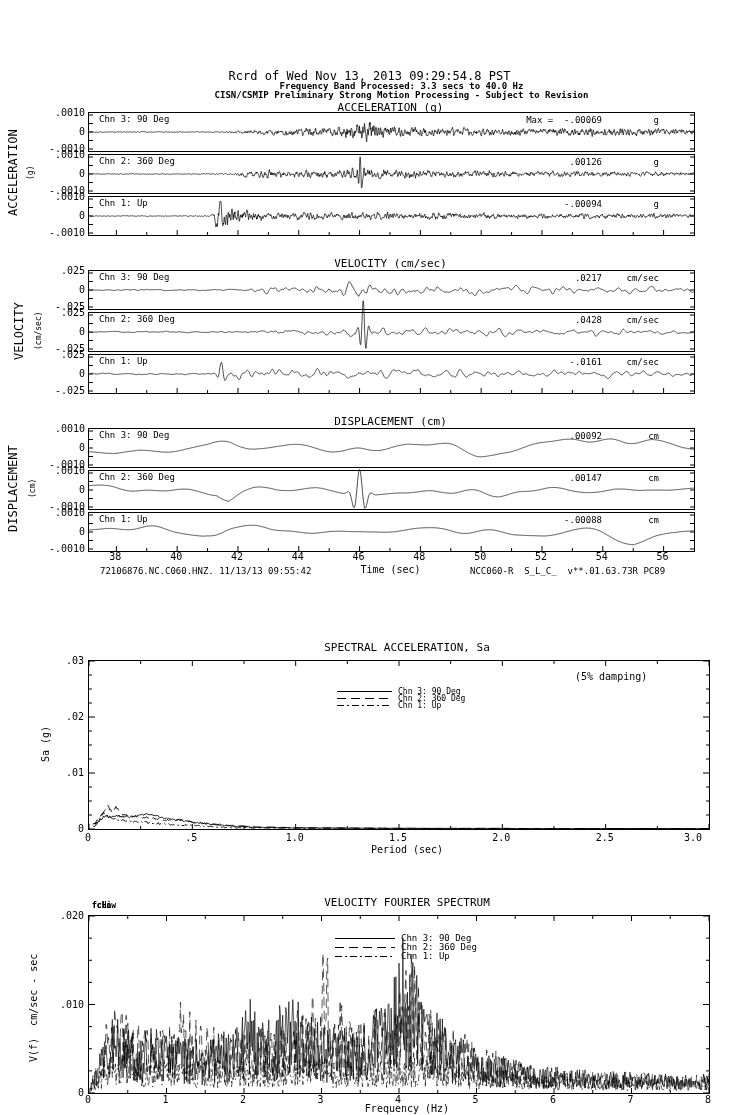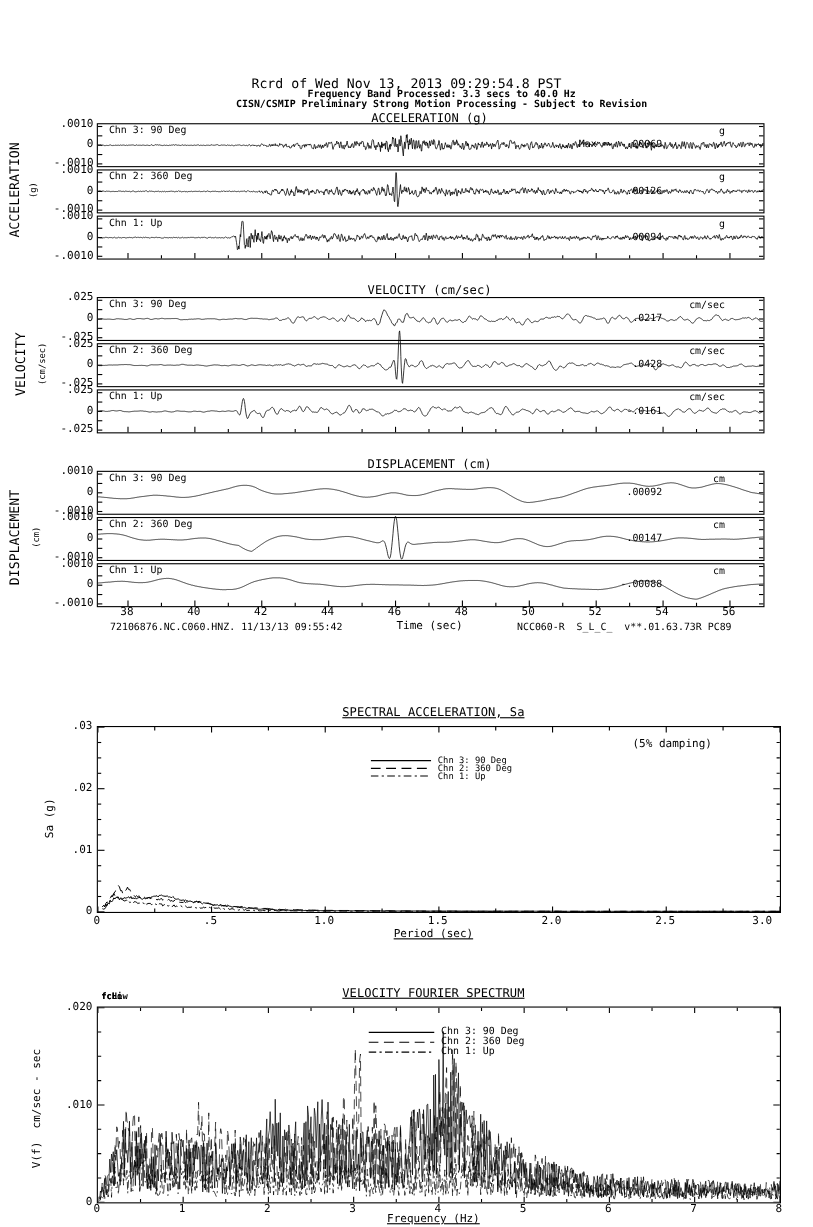--- a/index.html
+++ b/index.html
@@ -1,28 +1,28 @@
 <!DOCTYPE html>
 <html><head>
 <meta charset="utf-8">
 <style>
   html,body{margin:0;padding:0;background:#fff;}
   .page{position:relative;width:739px;height:1115px;background:#fff;overflow:hidden;
         font-family:"DejaVu Sans Mono","Liberation Mono",monospace;color:#000;}
   .abs{position:absolute;}
   .ctr{position:absolute;left:0;width:739px;text-align:center;white-space:pre;}
   .pctr{position:absolute;left:88px;width:605px;text-align:center;white-space:pre;}
-  .sctr{position:absolute;left:84px;width:620px;text-align:center;white-space:pre;text-decoration:underline;}
+  .sctr{position:absolute;left:97px;width:620px;text-align:center;white-space:pre;}
   .h1{font-size:12px;}
   .h2{font-size:9px;font-weight:bold;padding-left:32px;}
   .ptitle{font-size:11px;}
   .tsbox{position:absolute;left:88px;width:605px;height:38px;border:1px solid #000;background:transparent;}
   .tsbox svg{position:absolute;left:0;top:0;overflow:visible;}
   .chn{position:absolute;left:10px;top:1px;font-size:9px;white-space:pre;}
-  .maxval{position:absolute;right:92px;top:14px;font-size:9px;white-space:pre;padding-left:28px;}
+  .maxval{position:absolute;right:92px;top:2px;font-size:9px;white-space:pre;padding-left:28px;}
   .maxunit{position:absolute;right:35px;top:2px;font-size:9px;white-space:pre;}
   .ylab{position:absolute;left:-50px;width:46px;text-align:right;font-size:10px;white-space:pre;}
   .vlabel{position:absolute;transform:rotate(-90deg);transform-origin:0 0;white-space:pre;}
   .v12{font-size:12px;}
   .v8{font-size:8px;}
   .v10{font-size:10px;}
   .specbox{position:absolute;left:88px;border:1px solid #000;background:transparent;}
   .specbox svg{position:absolute;left:0;top:0;}
   .legend{position:absolute;}
   .lrow{position:absolute;display:flex;align-items:center;gap:6px;white-space:pre;}

